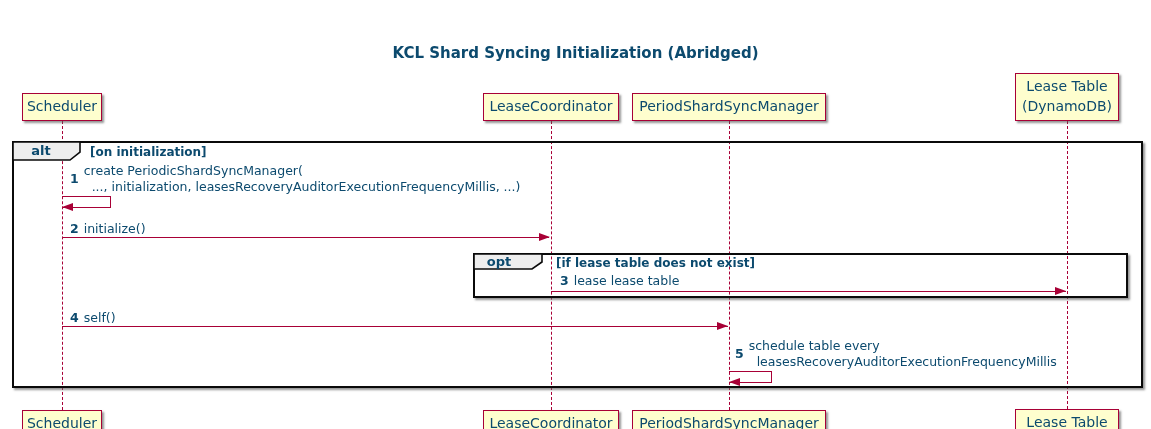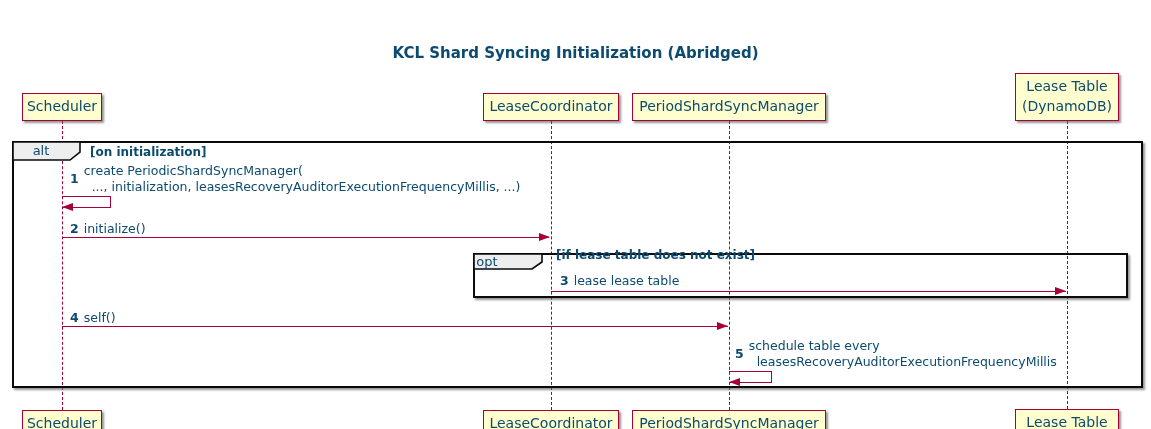--- a/index.html
+++ b/index.html
@@ -33,21 +33,21 @@
   .frame{
     position:absolute;
     border:2px solid #0a0a0a;
     box-shadow:2px 2px 2px rgba(90,90,90,0.65);
     box-sizing:border-box;
     background:transparent;
   }
   .pentagon{position:absolute;}
   .op-label{
     position:absolute;
-    font-size:13px;font-weight:normal;
+    font-size:13px;font-weight:bold;
     text-align:center;
   }
   .guard{
     position:absolute;
     font-size:12px;font-weight:bold;
     white-space:pre;
   }
   .msg{
     position:absolute;
     display:flex;align-items:center;
@@ -103,22 +103,22 @@
     <span class="seq">2</span>
     <span class="txt">initialize()</span>
   </div>
   <div class="mline" style="left:62px;top:201px;width:487px;"></div>
   <div class="ah-right" style="left:539px;top:197px;"></div>
 
   <div class="frame" style="left:473px;top:217px;width:655px;height:45px;"></div>
   <svg class="pentagon" style="left:473px;top:217px;" width="71" height="18" viewBox="0 0 71 18">
     <polygon points="1,1 69,1 69,9 59,16 1,16" fill="#EEEEEE" stroke="#0a0a0a" stroke-width="1.6"></polygon>
   </svg>
-  <div class="op-label" style="left:459px;top:218px;width:56px;">opt</div>
-  <div class="guard" style="left:556px;top:212px;">[if lease table does not exist]</div>
+  <div class="op-label" style="left:471px;top:218px;width:56px;">opt</div>
+  <div class="guard" style="left:556px;top:220px;">[if lease table does not exist]</div>
 
   <div class="msg" style="left:560px;top:237px;">
     <span class="seq">3</span>
     <span class="txt">lease lease table</span>
   </div>
   <div class="mline" style="left:551px;top:255px;width:515px;"></div>
   <div class="ah-right" style="left:1055px;top:251px;"></div>
 
   <div class="msg" style="left:70px;top:274px;">
     <span class="seq">4</span>

